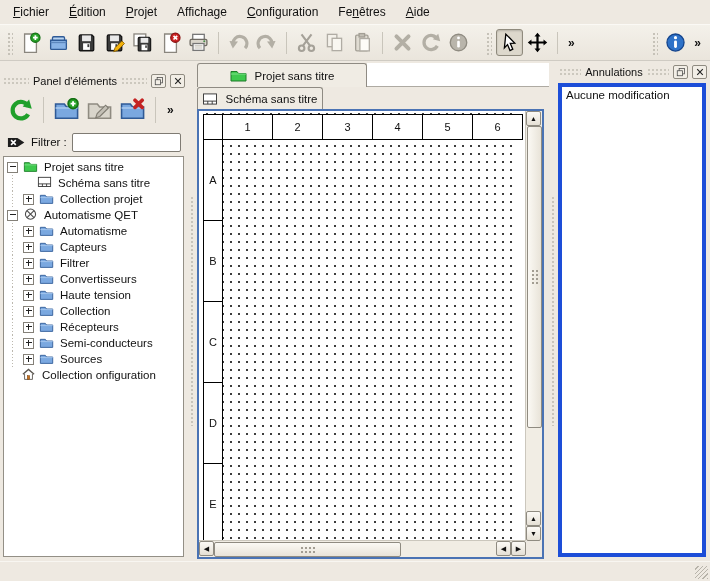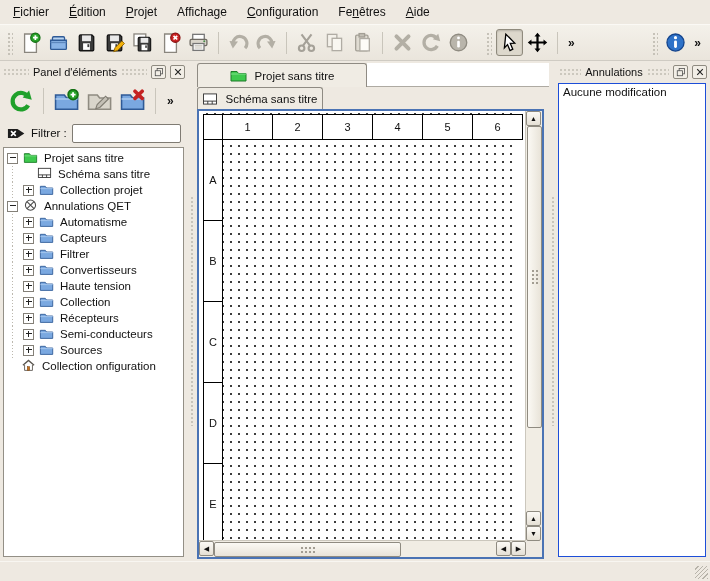--- a/index.html
+++ b/index.html
@@ -16,21 +16,21 @@
     background-image:radial-gradient(#c6c2b8 1px,transparent 1.3px);background-size:4px 4px;background-position:1px 1px;}
   .tb-btn{width:27px;height:27px;flex:none;display:flex;align-items:center;justify-content:center;
     border:1px solid transparent;border-radius:3px;background:transparent;padding:0;cursor:default;}
   .tb-btn svg{width:21px;height:21px;display:block;}
   .tb-btn.pressed{background:#ddd8cc;border-color:#8f8a7d;box-shadow:inset 0 1px 2px rgba(0,0,0,.18);}
   .tb-sep{width:1px;height:22px;background:#c9c5bb;margin:0 5px;flex:none;}
   .tb-overflow{font-weight:bold;font-size:12px;padding:0 4px;cursor:default;}
   
   .main{flex:1;display:flex;min-height:0;}
   .dock{display:flex;flex-direction:column;min-width:0;}
-  .dock-left{width:188px;flex:none;}
+  .dock-left{width:188px;flex:none;margin-top:9px;}
   .dock-right{width:154px;flex:none;}
   .dock-header{height:21px;flex:none;display:flex;align-items:center;gap:4px;padding:0 3px;}
   .dock-grip{flex:1;height:8px;background-image:radial-gradient(#ccc8be 1px,transparent 1.3px);background-size:4px 4px;}
   .dock-title{font-size:11px;white-space:nowrap;}
   .dock-btn{width:15px;height:14px;flex:none;border:1px solid #8f8b81;border-radius:2px;background:#f2eee6;
     display:flex;align-items:center;justify-content:center;padding:0;}
   .dock-btn svg{width:10px;height:10px;display:block;}
   .dock-toolbar{height:38px;flex:none;display:flex;align-items:center;gap:2px;padding:0 5px;}
   .dock-toolbar .tb-btn{width:31px;height:31px;}
   .dock-toolbar .tb-btn svg{width:25px;height:25px;}
@@ -90,21 +90,21 @@
   .vthumb{position:absolute;top:0;left:1px;right:0;height:300px;background:linear-gradient(90deg,#fbf9f4,#e8e3d8);
     border:1px solid #8f8b81;border-radius:2px;}
   .vthumb::after{content:"";position:absolute;left:3px;right:3px;top:50%;height:16px;margin-top:-8px;
     background-image:radial-gradient(#a29d92 1px,transparent 1.2px);background-size:4px 4px;}
   .hthumb{position:absolute;left:0;top:1px;bottom:0;width:185px;background:linear-gradient(#fbf9f4,#e8e3d8);
     border:1px solid #8f8b81;border-radius:2px;}
   .hthumb::after{content:"";position:absolute;top:3px;bottom:3px;left:50%;width:16px;margin-left:-8px;
     background-image:radial-gradient(#a29d92 1px,transparent 1.2px);background-size:4px 4px;}
   .scorner{position:absolute;right:0;bottom:0;width:16px;height:16px;background:#eee9e1;}
   
-  .undo-list{flex:1;background:#fff;border:1px solid #1d4ed8;margin:1px 4px 4px 2px;font-size:11.5px;padding:1px 1px;overflow:hidden;}
+  .undo-list{flex:1;background:#fff;border:4px solid #1d4ed8;margin:1px 4px 4px 2px;font-size:11.5px;padding:1px 1px;overflow:hidden;}
   .undo-item{padding:1px 3px;white-space:nowrap;}
   
   .statusbar{height:19px;flex:none;position:relative;border-top:1px solid #f8f6f1;}
   .size-grip{position:absolute;right:2px;bottom:2px;width:13px;height:13px;
     background:repeating-linear-gradient(135deg,transparent 0 2px,#b7b3a9 2px 3px);}
   u{text-decoration:underline;}
 </style>
 </head>
 <body>
 
@@ -365,21 +365,21 @@
             <span class="tlabel">Collection projet</span>
           </div>
           <div class="trow">
             <span class="expander"></span>
             <span class="ticon">
               <svg viewBox="0 0 16 16" width="17" height="14">
                 <circle cx="8" cy="7" r="5.8" fill="#fcfcfc" stroke="#4a4a4a" stroke-width="1.2"></circle>
                 <path d="M4 3l8 8M12 3l-8 8" stroke="#4a4a4a" stroke-width="1.2"></path>
               </svg>
             </span>
-            <span class="tlabel">Annulations QET</span>
+            <span class="tlabel">Automatisme QET</span>
           </div>
           <div class="trow">
             <span class="guide"></span>
             <span class="expander plus"></span>
             <span class="ticon">
               <svg viewBox="0 0 16 16" width="17" height="14">
                 <path d="M1 3.8h5.6l1.5 1.9h7V13H1z" fill="#7aa8e0" stroke="#2f5a96"></path>
                 <path d="M1 6.4h14.1" stroke="#a9c9ef"></path>
               </svg>
             </span>

